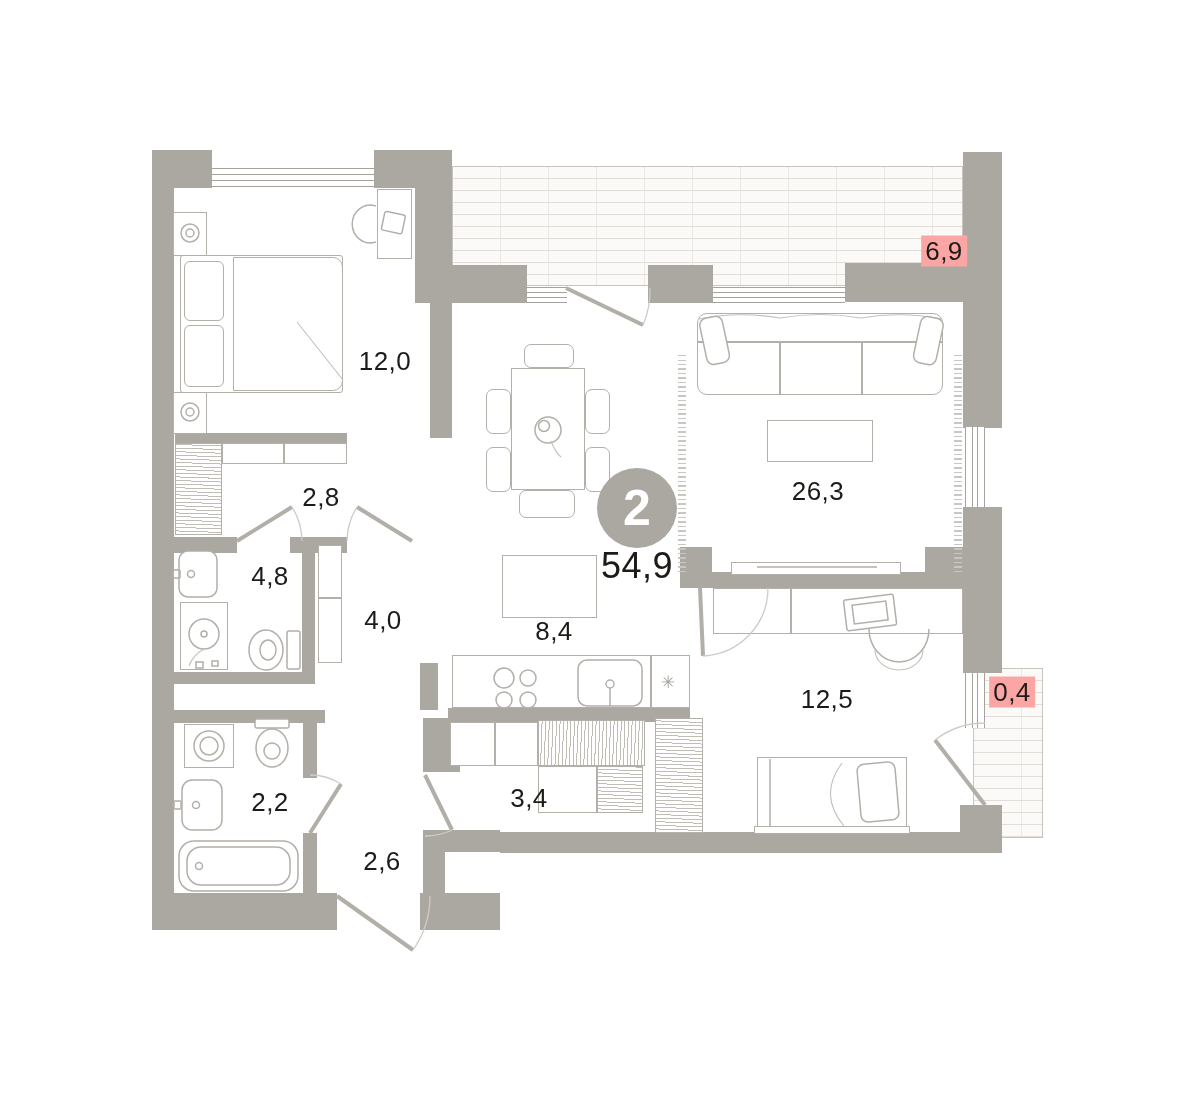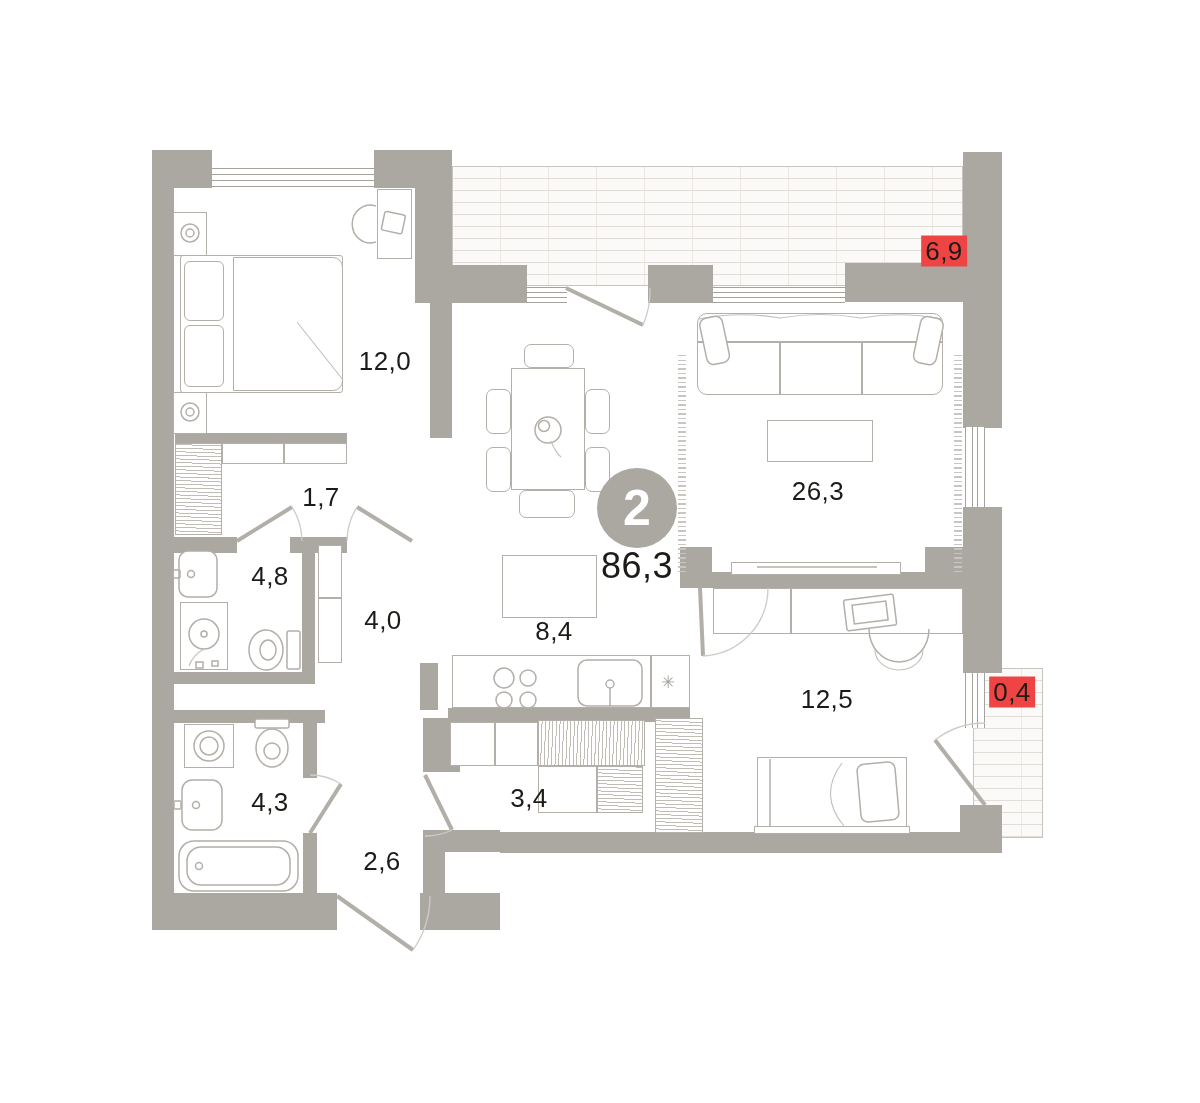--- a/index.html
+++ b/index.html
@@ -21,21 +21,21 @@
   .brick{position:absolute;box-sizing:border-box;border:1.2px solid #c8c4bf;background-color:#fbfaf9;
         background-image:repeating-linear-gradient(to bottom,transparent 0 11px,#e1ddd9 11px 12px),
                          repeating-linear-gradient(to right,transparent 0 47px,#ece8e4 47px 48px)}
   .rackx{position:absolute;box-sizing:border-box;border:1.2px solid #b3afa9;
         background-image:repeating-linear-gradient(92deg,#fff 0 2.6px,#c0bcb6 2.6px 3.6px)}
   .racky{position:absolute;box-sizing:border-box;border:1.2px solid #b3afa9;
         background-image:repeating-linear-gradient(2deg,#fff 0 2.6px,#c0bcb6 2.6px 3.6px)}
   .tassel{position:absolute;background-image:repeating-linear-gradient(to bottom,#c9c5c0 0 1.2px,transparent 1.2px 4.5px)}
   .lbl{position:absolute;transform:translate(-50%,-50%);font-size:26px;color:#1d1b18;
        letter-spacing:.5px;white-space:nowrap}
-  .lbl.bg{background:#ef4444;padding:0 4px}
+  .lbl.bg{background:#fca5a5;padding:0 4px}
   .total{position:absolute;transform:translate(-50%,-50%);font-size:36px;color:#1d1b18;letter-spacing:.5px}
   .badge{position:absolute;left:597px;top:468px;width:80px;height:80px;border-radius:50%;
          background:#aba7a1;display:flex;align-items:center;justify-content:center;
          color:#fff;font-size:50px;font-weight:bold}
   .snow{position:absolute;color:#a29e98;font-size:17px}
   svg.ov{position:absolute;left:0;top:0}
   svg.ov *{vector-effect:non-scaling-stroke}
   .leaf{stroke:#b2aea8;stroke-width:4}
   .arc{stroke:#cfcbc6;stroke-width:1.3;fill:none}
   .fs{stroke:#b3afa9;stroke-width:1.5;fill:none}
@@ -135,36 +135,36 @@
 
   <div class="racky" style="left:655px;top:718px;width:48px;height:115px"></div>
   <div class="f" style="left:713px;top:588px;width:250px;height:46px"></div>
   <div class="ln" style="left:790px;top:589px;width:1.5px;height:44px"></div>
   <div class="f" style="left:757px;top:757px;width:150px;height:71px"></div>
   <div class="f" style="left:754px;top:826px;width:156px;height:8px"></div>
 
   <div class="f" style="left:184px;top:724px;width:50px;height:44px"></div>
 
   <div class="lbl" style="left:385px;top:361px">12,0</div>
-  <div class="lbl" style="left:321px;top:497px">1,7</div>
+  <div class="lbl" style="left:321px;top:497px">2,8</div>
   <div class="lbl" style="left:270px;top:576px">4,8</div>
   <div class="lbl" style="left:383px;top:620px">4,0</div>
   <div class="lbl" style="left:554px;top:631px">8,4</div>
   <div class="lbl" style="left:818px;top:491px">26,3</div>
   <div class="lbl bg" style="left:944px;top:251px">6,9</div>
   <div class="lbl" style="left:827px;top:699px">12,5</div>
   <div class="lbl bg" style="left:1012px;top:692px">0,4</div>
-  <div class="lbl" style="left:270px;top:802px">4,3</div>
+  <div class="lbl" style="left:270px;top:802px">2,2</div>
   <div class="lbl" style="left:529px;top:798px">3,4</div>
   <div class="lbl" style="left:382px;top:861px">2,6</div>
 
   <div class="badge">
     <span>2</span>
   </div>
-  <div class="total" style="left:637px;top:566px">86,3</div>
+  <div class="total" style="left:637px;top:566px">54,9</div>
 
   <svg class="ov" width="1200" height="1103" viewBox="0 0 1200 1103">
 
     <g>
       <line class="leaf" x1="412" y1="541" x2="357" y2="507"></line>
         <path class="arc" d="M357,507 A65,65 0 0 0 347,541"></path>
     </g>
     <g>
       <line class="leaf" x1="237" y1="541" x2="292" y2="507"></line>
         <path class="arc" d="M292,507 A65,65 0 0 1 302,541"></path>

